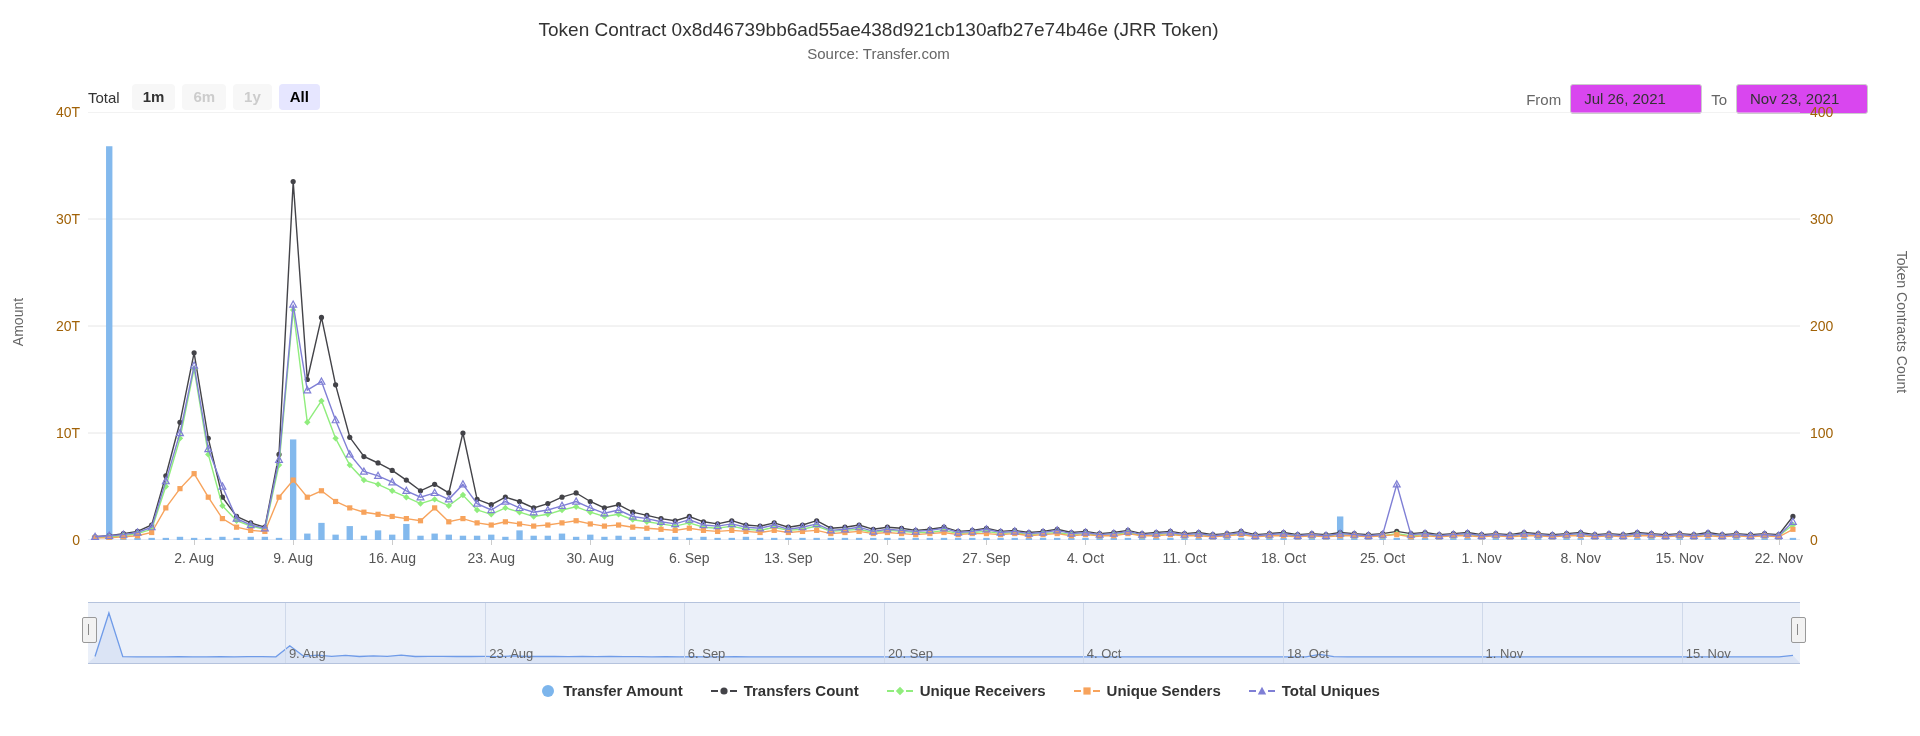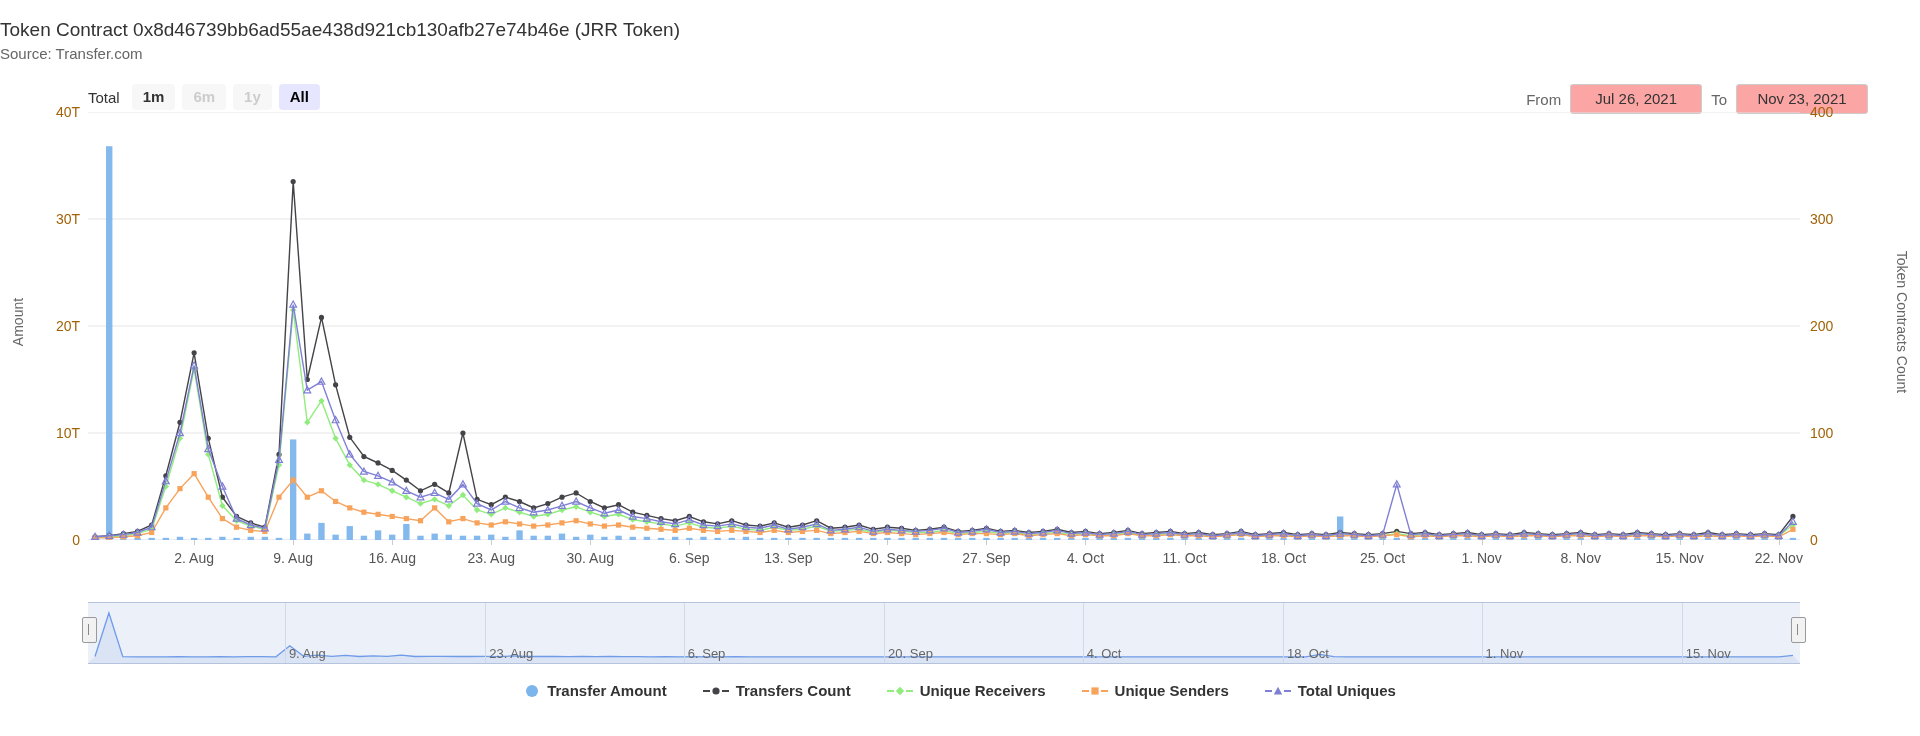--- a/index.html
+++ b/index.html
@@ -19,20 +19,21 @@
     position: absolute;
     inset: 0;
   }
 
   
   .title-block {
     position: absolute;
     top: 18px;
     left: 0;
     width: 1757px;
+    text-align: center;
   }
   .chart-title {
     font-size: 19px;
     color: #333333;
     line-height: 24px;
     font-weight: normal;
   }
   .chart-subtitle {
     font-size: 15px;
     color: #666666;
@@ -83,26 +84,25 @@
     gap: 9px;
   }
   .range-inputs .io-label {
     font-size: 15px;
     color: #666;
     text-align: right;
   }
   .date-box {
     font-size: 15px;
     color: #333;
-    background: #fca5a5;
+    background: #d946ef;
     border: 1px solid #cccccc;
     border-radius: 3px;
     padding: 5px 13px;
     min-width: 104px;
-    text-align: center;
     cursor: pointer;
     line-height: 18px;
   }
 
   
   .axis-title-left {
     position: absolute;
     left: 2px;
     top: 322px;
     transform: translate(-50%, -50%) rotate(-90deg);
@@ -202,21 +202,21 @@
 
   
   #legend {
     position: absolute;
     top: 682px;
     left: 0;
     width: 1920px;
     display: flex;
     justify-content: center;
     align-items: center;
-    gap: 36px;
+    gap: 28px;
     text-align: center;
   }
   .legend-item {
     display: flex;
     align-items: center;
     gap: 7px;
     cursor: pointer;
     font-size: 15px;
     font-weight: bold;
     color: #333;

